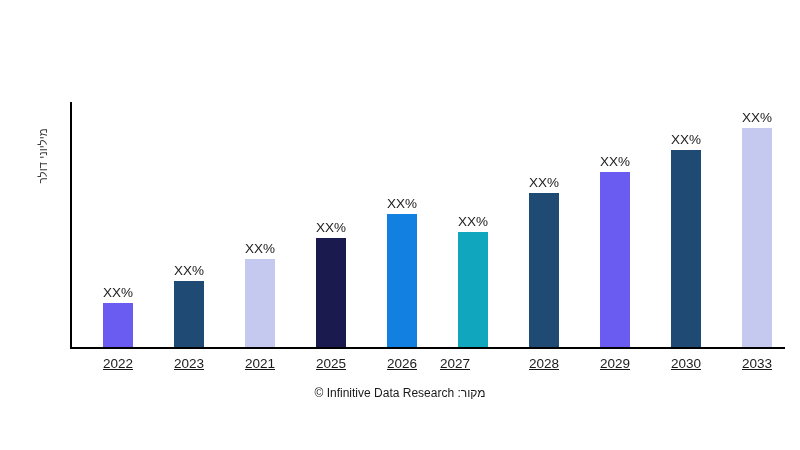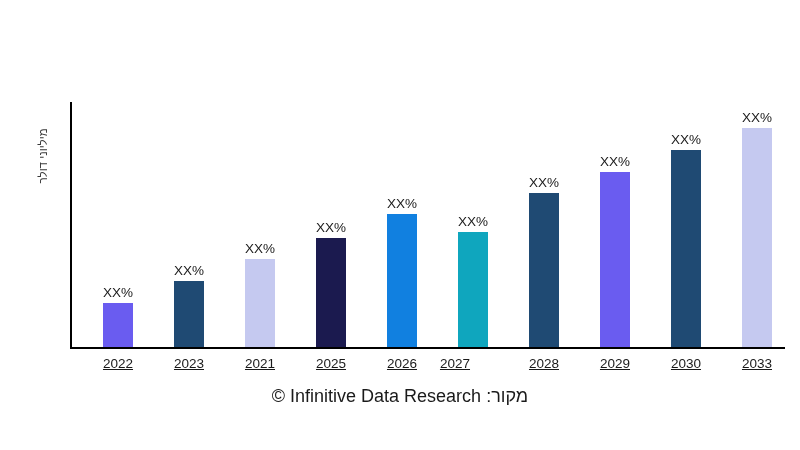--- a/index.html
+++ b/index.html
@@ -120,21 +120,21 @@
   }
 
   
   #source-note {
     position: absolute;
     left: 0;
     top: 386px;
     width: 800px;
     text-align: center;
     direction: rtl;
-    font-size: 18px;
+    font-size: 12px;
     color: #1a1a1a;
   }
 </style>
 </head>
 <body>
 
 <div id="chart-root">
 
 
   <div id="ylabel">מיליוני דולר</div>

